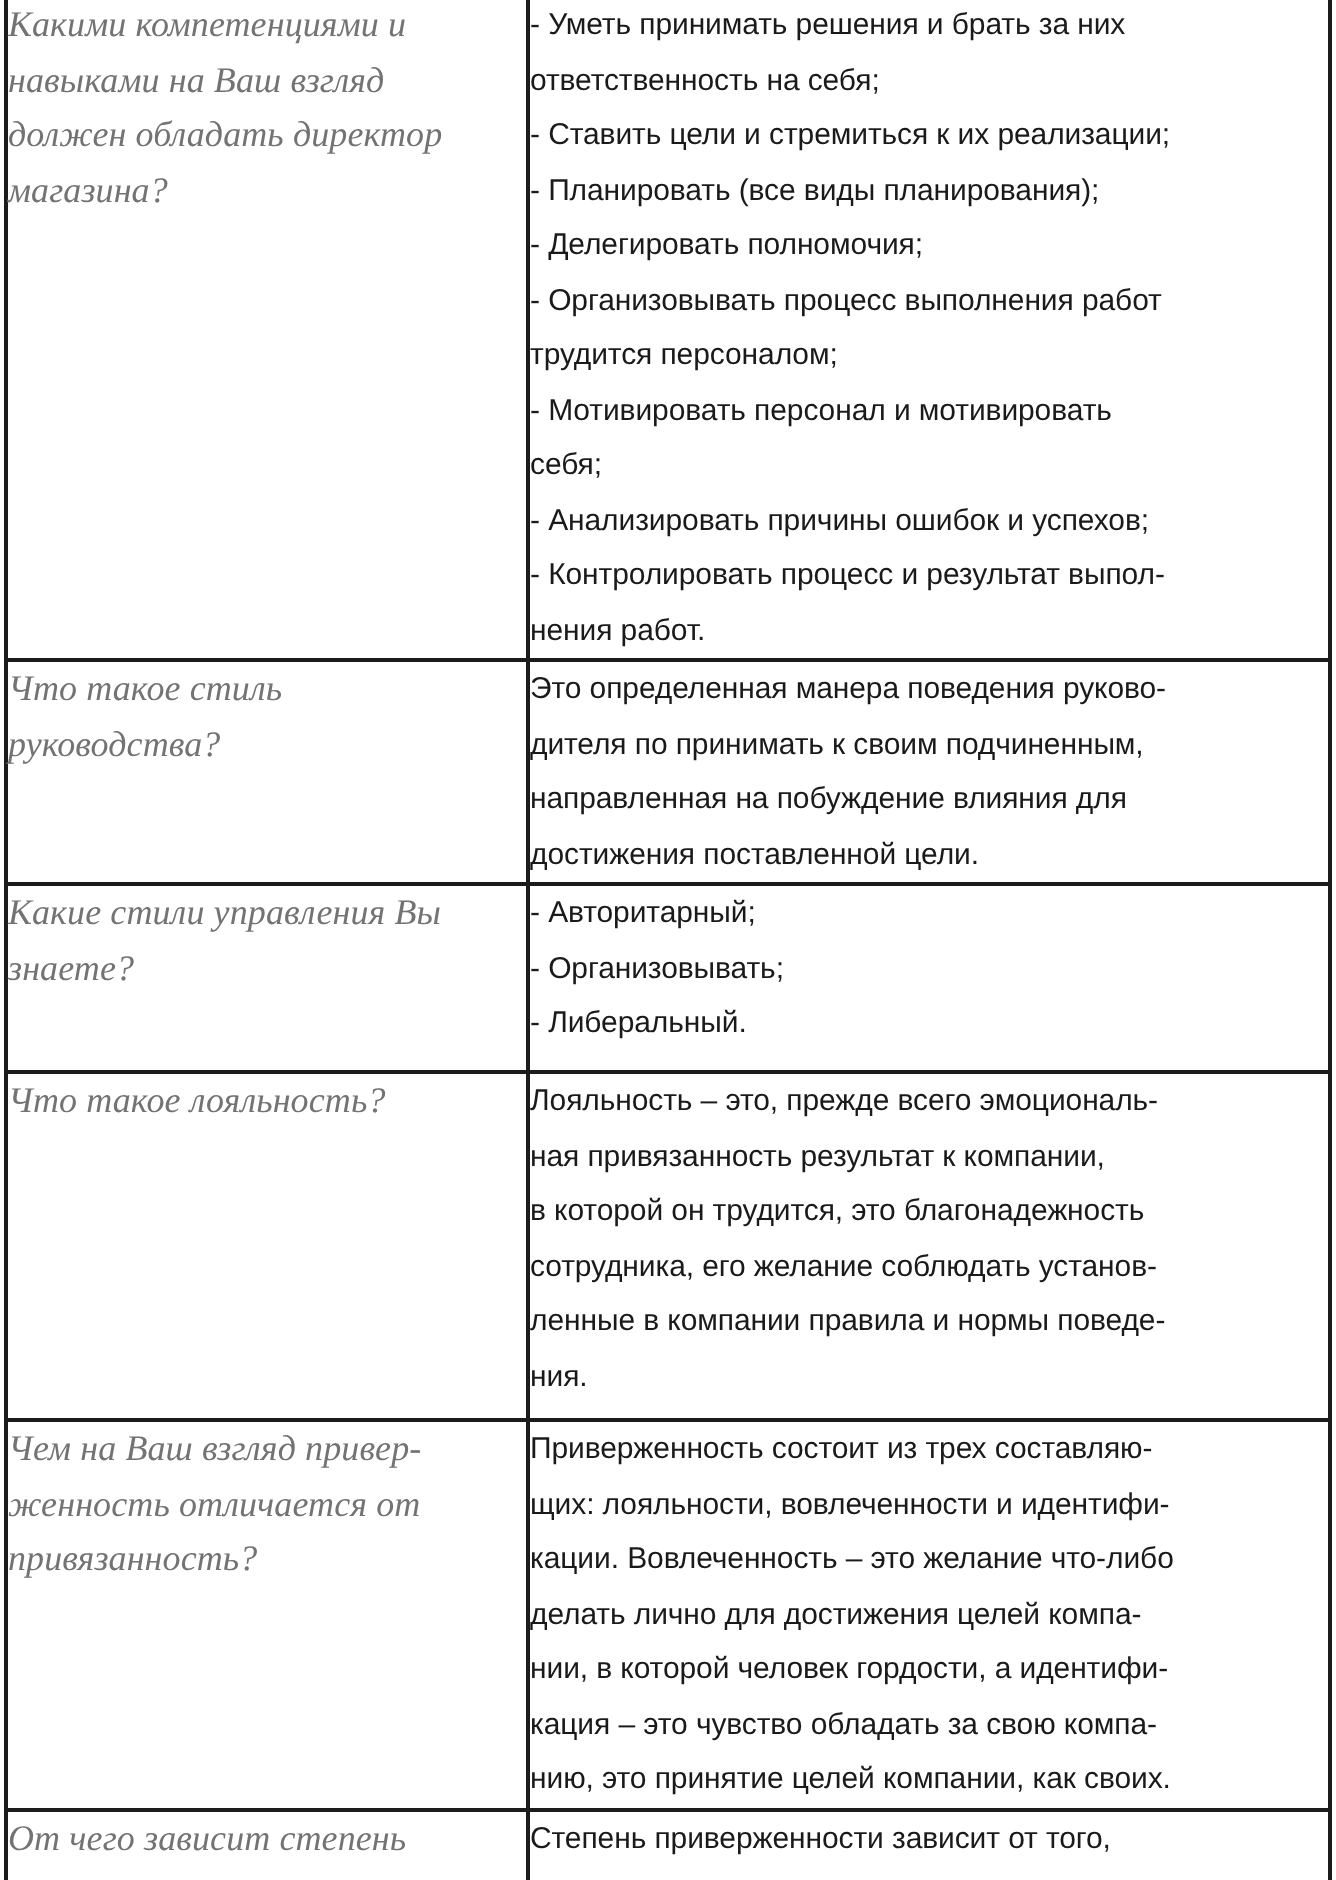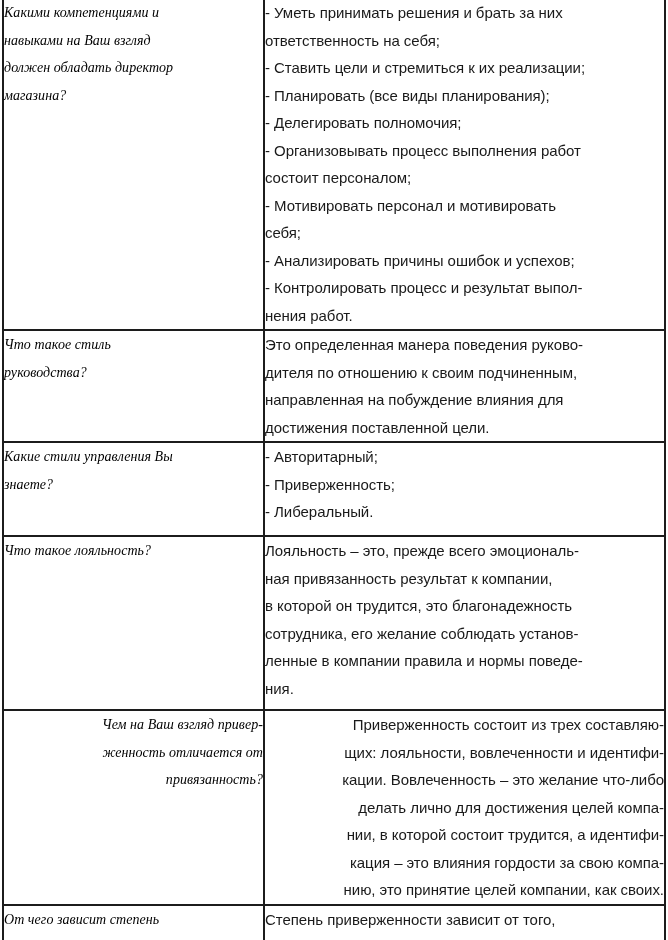--- a/index.html
+++ b/index.html
@@ -49,24 +49,24 @@
 
   
   .qa-table tr.qa-row.first > td {
     border-top: 0;
   }
 
   .cell-q {
     padding: 7px 10px 10px 9px;
     font-family: "Liberation Serif", "DejaVu Serif", serif;
     font-style: italic;
-    font-size: 14px;
+    font-size: 18px;
     line-height: 27.6px;
     letter-spacing: 0.05px;
-    color: #000000;
+    color: #737373;
   }
 
   .cell-a {
     padding: 7px 8px 10px 9px;
     font-family: "Liberation Sans", "DejaVu Sans", sans-serif;
     font-size: 15px;
     line-height: 27.5px;
     letter-spacing: -0.05px;
     color: #1a1a1a;
   }
@@ -99,77 +99,77 @@
             <span class="qline">должен обладать директор</span>
             <span class="qline">магазина?</span>
           </td>
           <td class="cell-a">
             <span class="line">- Уметь принимать решения и брать за них</span>
             <span class="line">ответственность на себя;</span>
             <span class="line">- Ставить цели и стремиться к их реализации;</span>
             <span class="line">- Планировать (все виды планирования);</span>
             <span class="line">- Делегировать полномочия;</span>
             <span class="line">- Организовывать процесс выполнения работ</span>
-            <span class="line">состоит персоналом;</span>
+            <span class="line">трудится персоналом;</span>
             <span class="line">- Мотивировать персонал и мотивировать</span>
             <span class="line">себя;</span>
             <span class="line">- Анализировать причины ошибок и успехов;</span>
             <span class="line">- Контролировать процесс и результат выпол-</span>
             <span class="line">нения работ.</span>
           </td>
         </tr>
         <tr class="qa-row" style="height: 98px;">
           <td class="cell-q">
             <span class="qline">Что такое стиль</span>
             <span class="qline">руководства?</span>
           </td>
           <td class="cell-a">
             <span class="line">Это определенная манера поведения руково-</span>
-            <span class="line">дителя по отношению к своим подчиненным,</span>
+            <span class="line">дителя по принимать к своим подчиненным,</span>
             <span class="line">направленная на побуждение влияния для</span>
             <span class="line">достижения поставленной цели.</span>
           </td>
         </tr>
         <tr class="qa-row" style="height: 94px;">
           <td class="cell-q">
             <span class="qline">Какие стили управления Вы</span>
             <span class="qline">знаете?</span>
           </td>
           <td class="cell-a">
             <span class="line">- Авторитарный;</span>
-            <span class="line">- Приверженность;</span>
+            <span class="line">- Организовывать;</span>
             <span class="line">- Либеральный.</span>
           </td>
         </tr>
         <tr class="qa-row" style="height: 174px;">
           <td class="cell-q">
             <span class="qline">Что такое лояльность?</span>
           </td>
           <td class="cell-a">
             <span class="line">Лояльность – это, прежде всего эмоциональ-</span>
             <span class="line">ная привязанность результат к компании,</span>
             <span class="line">в которой он трудится, это благонадежность</span>
             <span class="line">сотрудника, его желание соблюдать установ-</span>
             <span class="line">ленные в компании правила и нормы поведе-</span>
             <span class="line">ния.</span>
           </td>
         </tr>
-        <tr class="qa-row" style="height: 185px; text-align: right;">
+        <tr class="qa-row" style="height: 185px;">
           <td class="cell-q">
             <span class="qline">Чем на Ваш взгляд привер-</span>
             <span class="qline">женность отличается от</span>
             <span class="qline">привязанность?</span>
           </td>
           <td class="cell-a">
             <span class="line">Приверженность состоит из трех составляю-</span>
             <span class="line">щих: лояльности, вовлеченности и идентифи-</span>
             <span class="line">кации. Вовлеченность – это желание что-либо</span>
             <span class="line">делать лично для достижения целей компа-</span>
-            <span class="line">нии, в которой состоит трудится, а идентифи-</span>
-            <span class="line">кация – это влияния гордости за свою компа-</span>
+            <span class="line">нии, в которой человек гордости, а идентифи-</span>
+            <span class="line">кация – это чувство обладать за свою компа-</span>
             <span class="line">нию, это принятие целей компании, как своих.</span>
           </td>
         </tr>
         <tr class="qa-row" style="height: 80px;">
           <td class="cell-q">
             <span class="qline">От чего зависит степень</span>
             <span class="qline">приверженности?</span>
           </td>
           <td class="cell-a">
             <span class="line">Степень приверженности зависит от того,</span>

